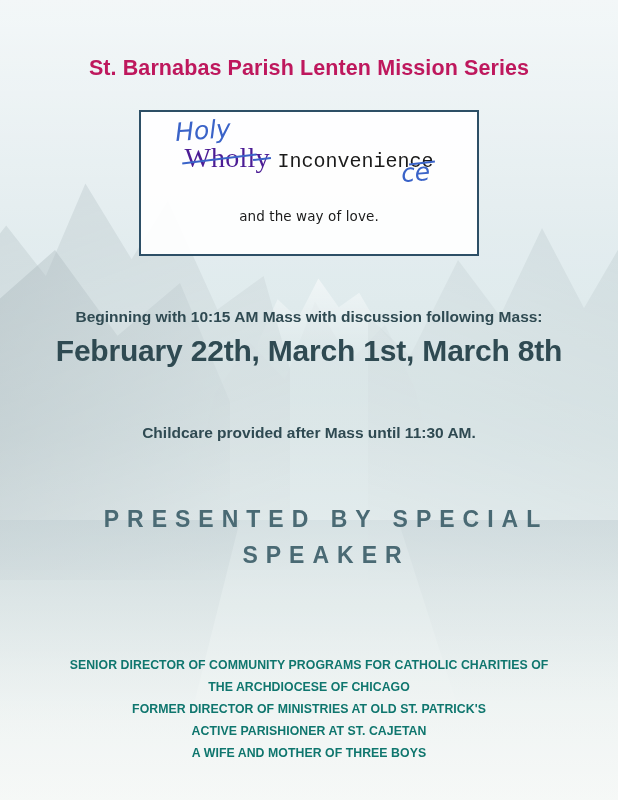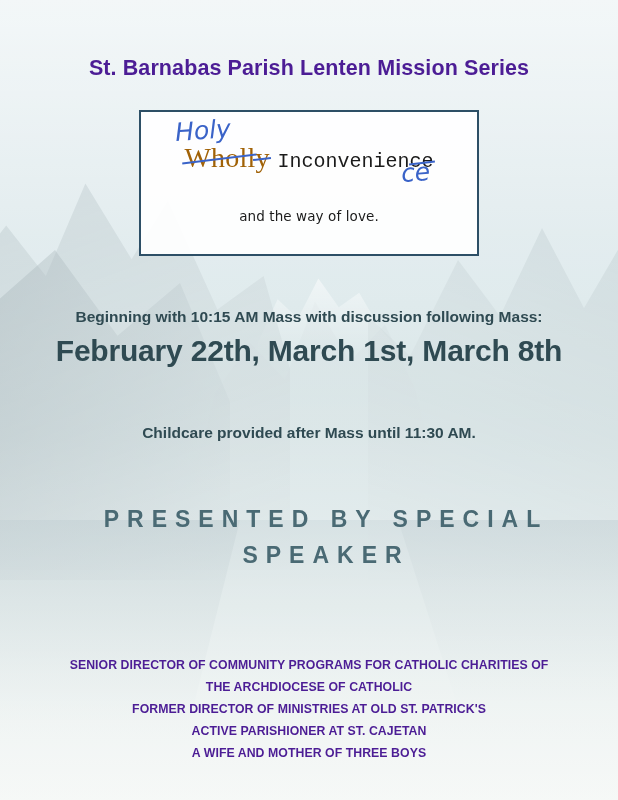--- a/index.html
+++ b/index.html
@@ -121,21 +121,21 @@
     inset: 0;
     text-align: center;
   }
 
   .series-title {
     position: absolute;
     top: 56px;
     left: 0; right: 0;
     font-size: 21.5px;
     font-weight: 700;
-    color: #4c1d95;
+    color: #be185d;
     letter-spacing: 0.1px;
   }
 
   
   .logo-box {
     position: absolute;
     top: 110px;
     left: 139px;
     width: 340px;
     height: 146px;
@@ -145,21 +145,21 @@
   }
   .logo-wordmark {
     position: relative;
     margin-top: 30px;
     height: 42px;
   }
   .word-wholly {
     font-family: "Liberation Serif", serif;
     font-size: 28px;
     font-weight: 400;
-    color: #a16207;
+    color: #4c1d95;
     letter-spacing: 0.2px;
     display: inline-block;
     position: relative;
   }
   .word-wholly .struck {
     position: relative;
   }
   .word-wholly .struck::after {
     content: "";
     position: absolute;
@@ -259,21 +259,21 @@
     font-weight: 700;
     color: #3f5f72;
     letter-spacing: -0.5px;
   }
 
   .bio {
     position: absolute;
     top: 655px; left: 0; right: 0;
     font-size: 12.3px;
     font-weight: 700;
-    color: #4c1d95;
+    color: #0f766e;
     line-height: 1.78;
     letter-spacing: 0.05px;
   }
   .bio div { white-space: nowrap; }
 </style>
 </head>
 <body>
 
 <div class="poster">
 
@@ -312,20 +312,20 @@
     <div class="childcare-line">Childcare provided after Mass until 11:30 AM.</div>
 
     <div class="presented-by">
       <div>PRESENTED BY SPECIAL</div>
       <div>SPEAKER</div>
     </div>
 
 
     <div class="bio">
       <div>SENIOR DIRECTOR OF COMMUNITY PROGRAMS FOR CATHOLIC CHARITIES OF</div>
-      <div>THE ARCHDIOCESE OF CATHOLIC</div>
+      <div>THE ARCHDIOCESE OF CHICAGO</div>
       <div>FORMER DIRECTOR OF MINISTRIES AT OLD ST. PATRICK'S</div>
       <div>ACTIVE PARISHIONER AT ST. CAJETAN</div>
       <div>A WIFE AND MOTHER OF THREE BOYS</div>
     </div>
 
   </div>
 </div>
 
 </body></html>

